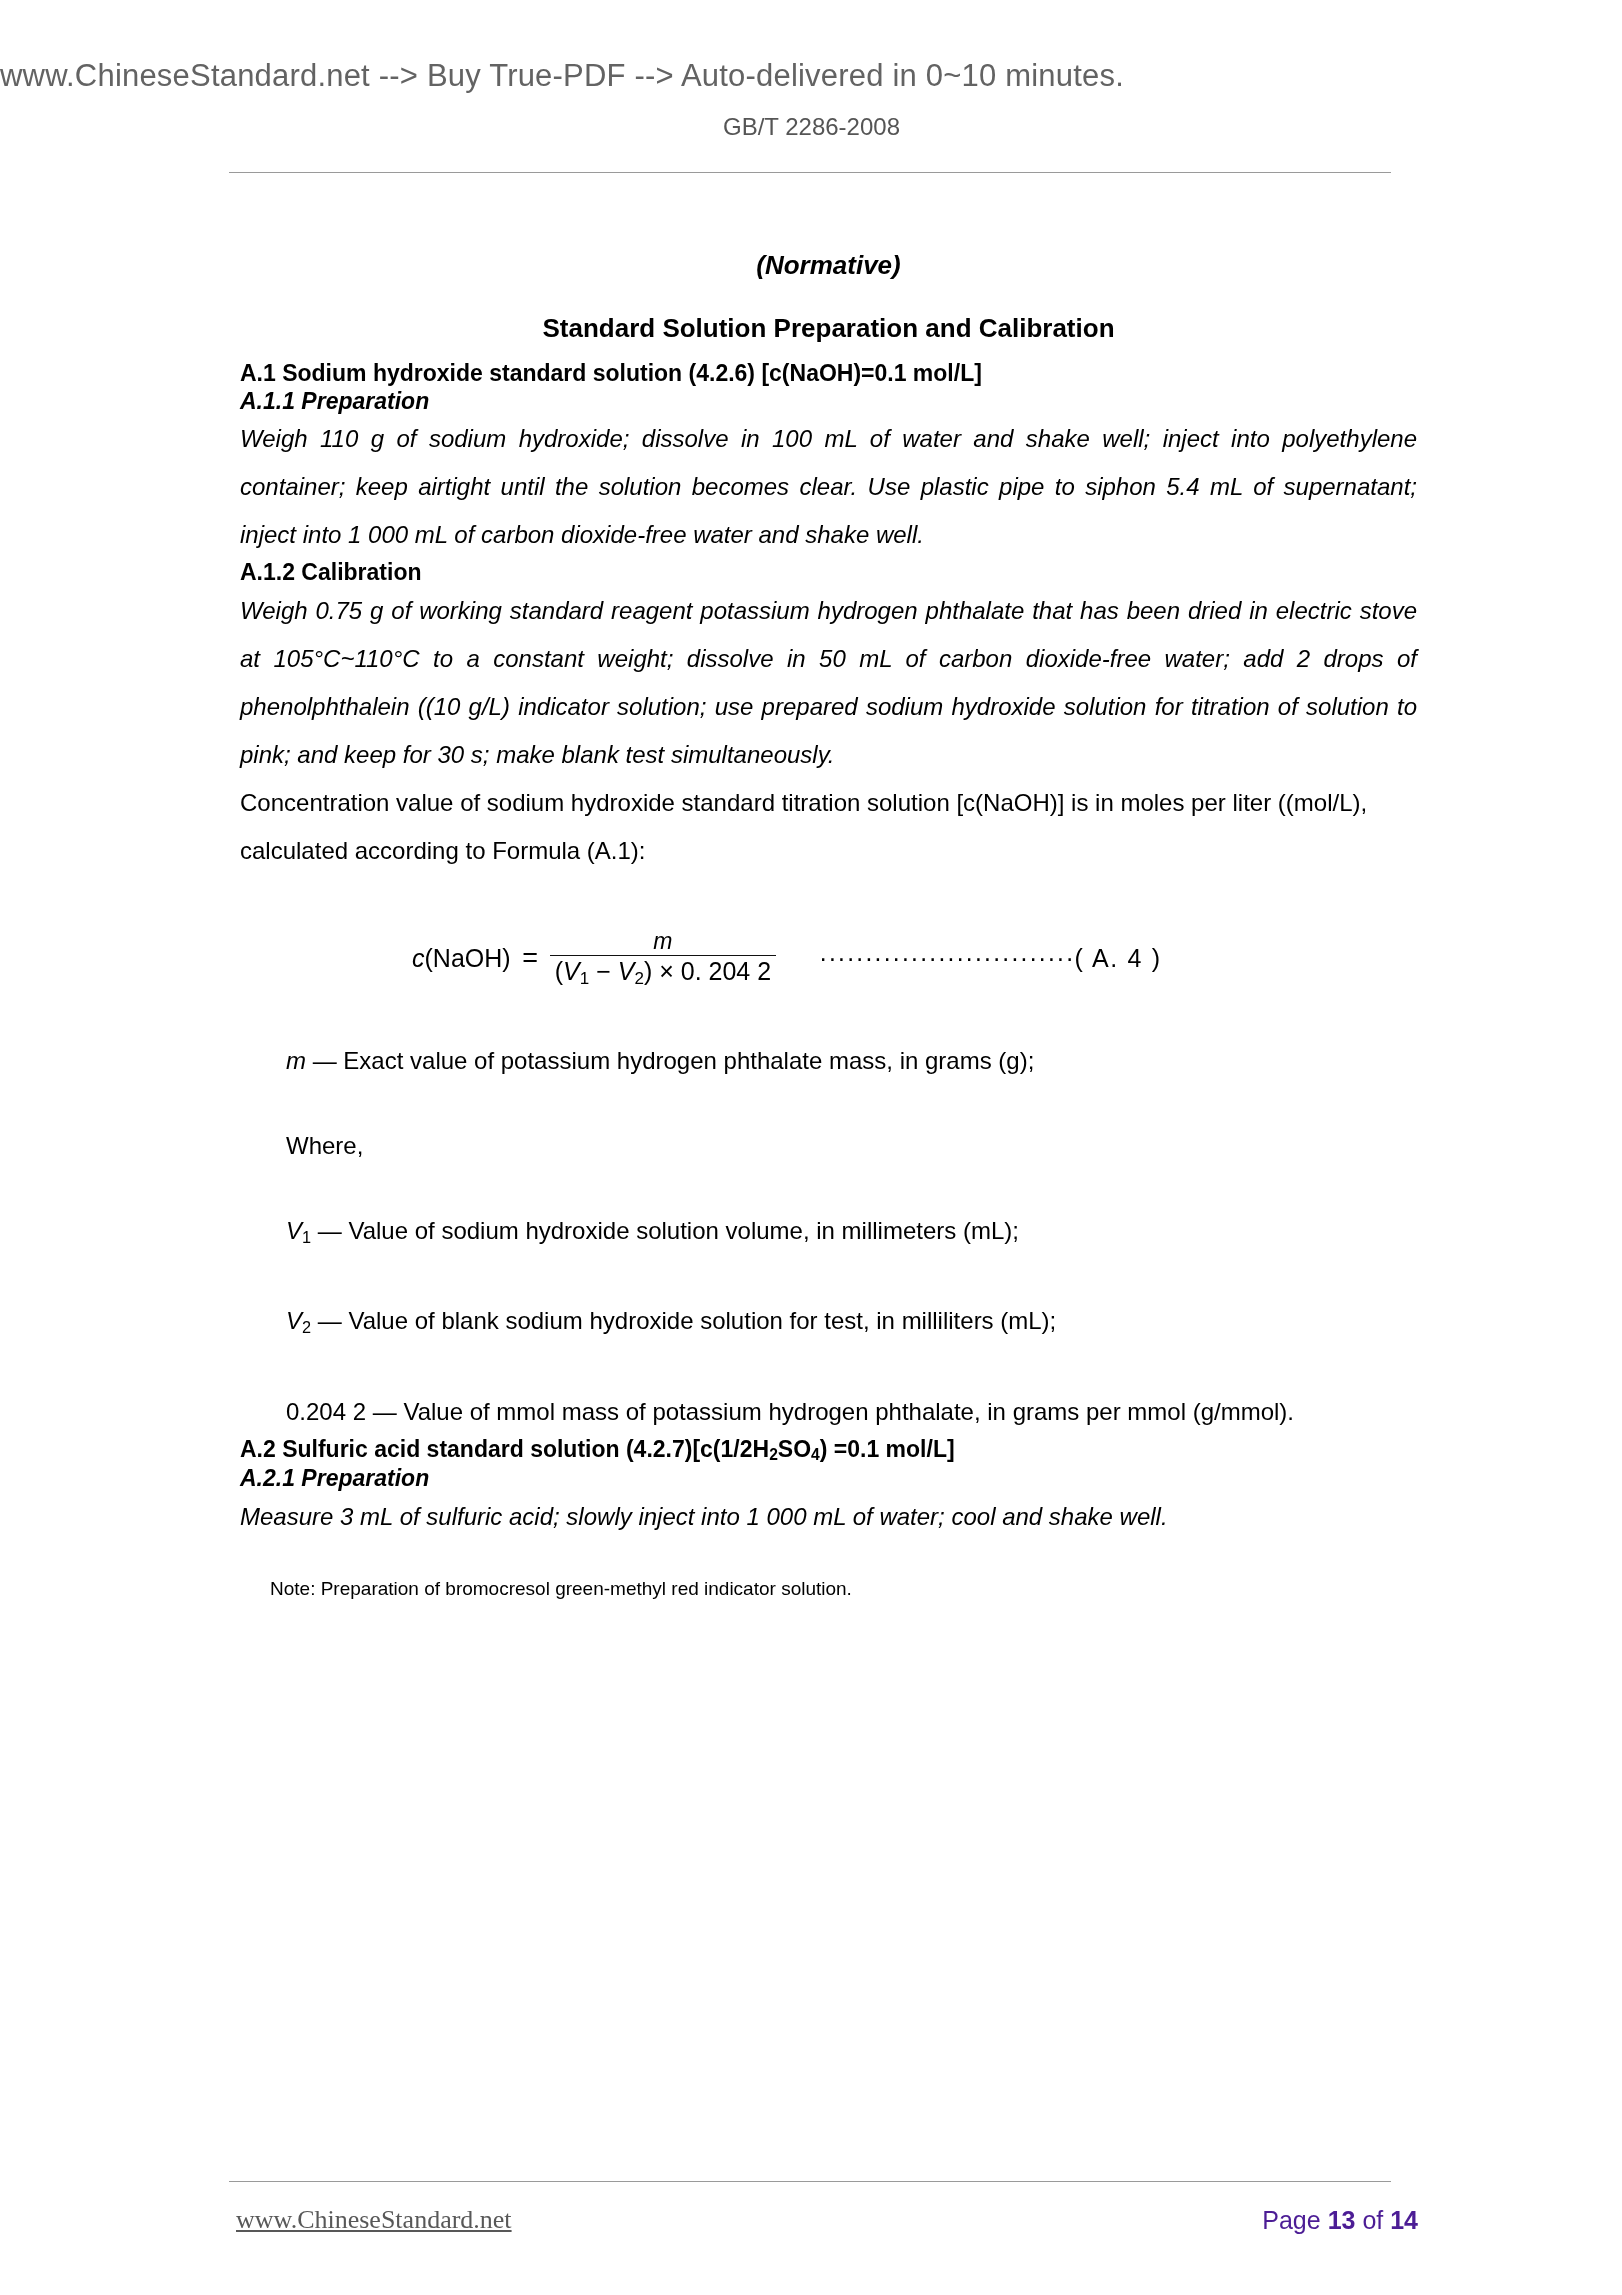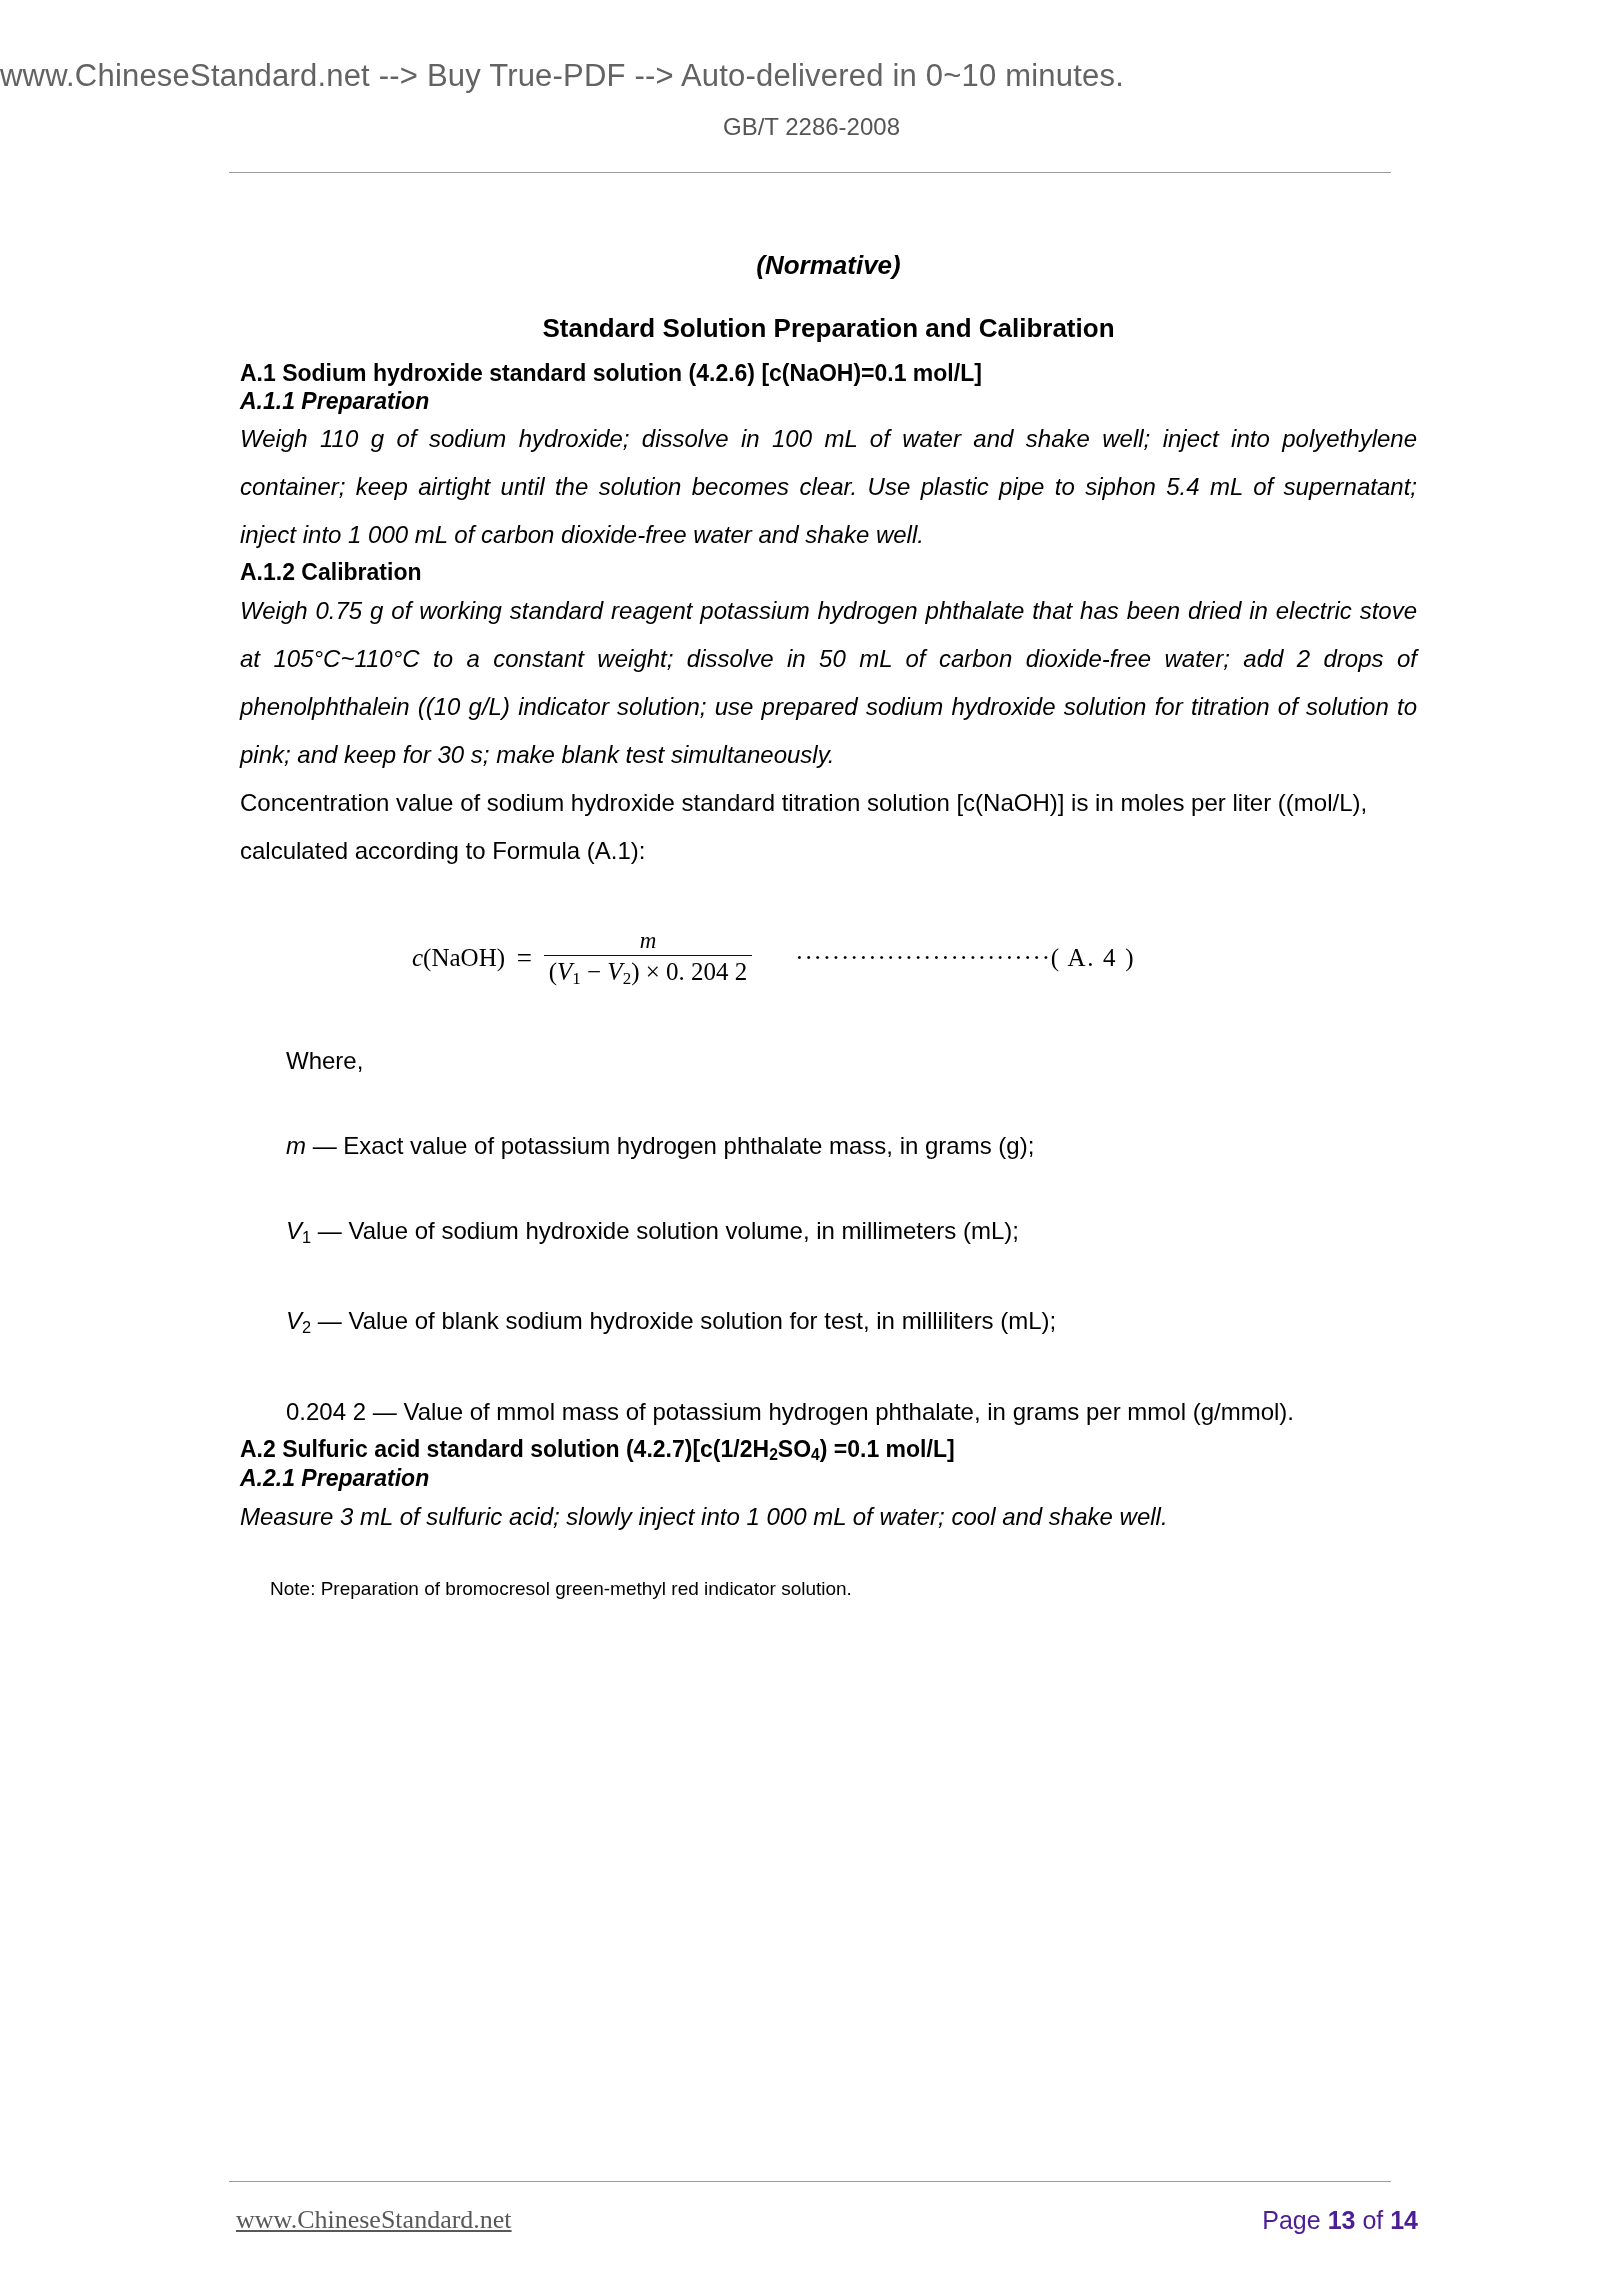--- a/index.html
+++ b/index.html
@@ -98,21 +98,21 @@
   .gap-sec-top { margin-top: 82px; }
   .gap-after-head { margin-top: 39px; font-style: italic; }
   .gap-para { margin-top: 37px; }
 
   
   .formula-row {
     margin-top: 42px;
     display: flex;
     align-items: center;
     justify-content: flex-start;
-    font-family: Liberation Serif, serif;
+    font-family: Liberation Sans, sans-serif;
     padding-left: 172px;
     height: 83px;
   }
   .fx-lhs {
     font-size: 25px;
     font-style: italic;
     white-space: nowrap;
   }
   .fx-lhs .fn { font-style: normal; }
   .fx-eq {
@@ -242,23 +242,23 @@
       <span class="frac">
         <span class="num">m</span>
         <span class="bar"></span>
         <span class="den"><span>(</span><i>V</i><sub>1</sub><span> − </span><i>V</i><sub>2</sub><span>) × 0. 204 2</span></span>
       </span>
       <span class="dotlead">····························</span>
       <span class="fx-num">( A. 4 )</span>
     </div>
 
     <div class="where-block">
+      <p><span class="var">m</span><span> — Exact value of potassium hydrogen phthalate mass, in grams (g);</span></p>
+
       <p>Where,</p>
-
-      <p><span class="var">m</span><span> — Exact value of potassium hydrogen phthalate mass, in grams (g);</span></p>
 
       <p><span class="var">V</span><sub>1</sub><span> — Value of sodium hydroxide solution volume, in millimeters (mL);</span></p>
 
       <p><span class="var">V</span><sub>2</sub><span> — Value of blank sodium hydroxide solution for test, in milliliters (mL);</span></p>
 
       <p><span>0.204 2</span><span> — Value of mmol mass of potassium hydrogen phthalate, in grams per mmol (g/mmol).</span></p>
     </div>
 
     <h3 class="sec gap-para"><span>A.2 Sulfuric acid standard solution (4.2.7)[c(1/2H</span><sub>2</sub><span>SO</span><sub>4</sub><span>) =0.1 mol/L]</span></h3>
 

